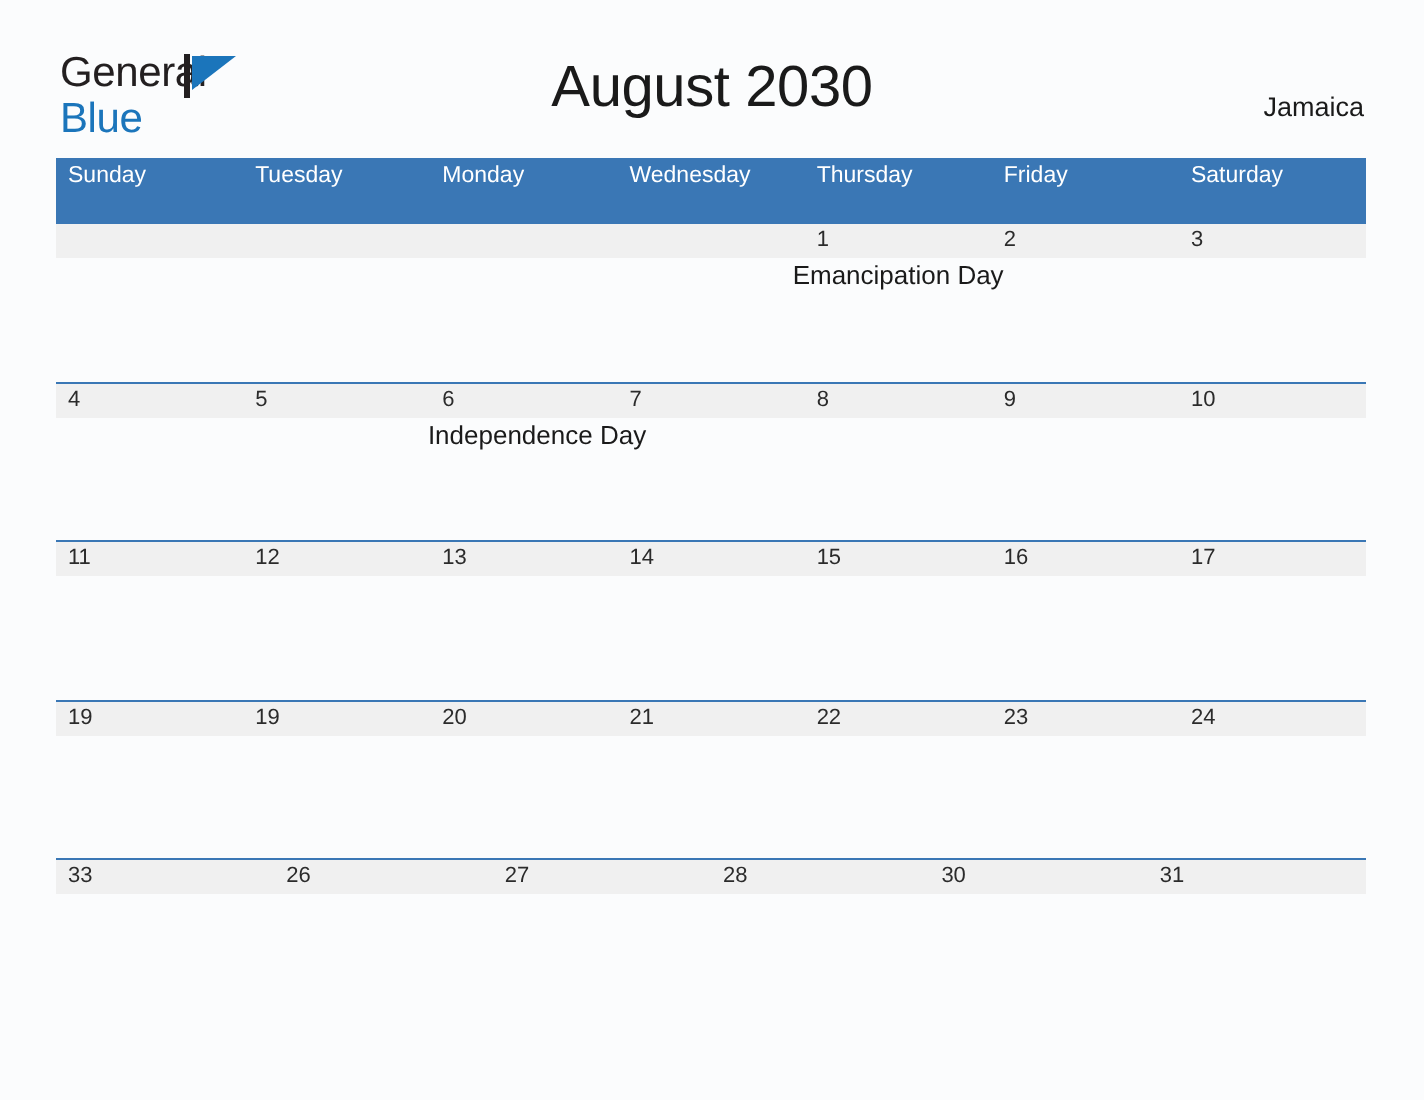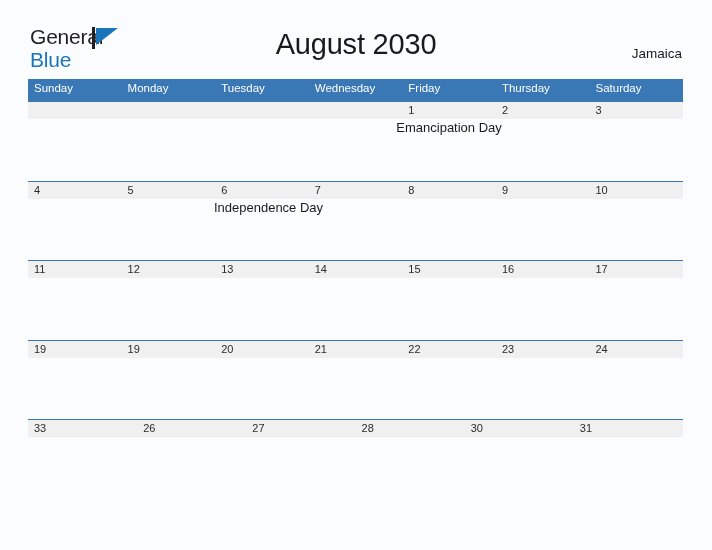--- a/index.html
+++ b/index.html
@@ -88,21 +88,21 @@
   .calendar {
     position: absolute;
     left: 28px;
     top: 79px;
     width: 655px;
   }
 
   .weekday-header {
     display: flex;
     background: #3a77b5;
-    height: 22px;
+    height: 32px;
   }
   .weekday-cell {
     flex: 1 1 0;
     color: #ffffff;
     font-size: 11.5px;
     line-height: 18px;
     padding-left: 6px;
     box-sizing: border-box;
     white-space: nowrap;
     overflow: hidden;
@@ -167,25 +167,25 @@
 
   <h1 class="month-title">August 2030</h1>
 
   <div class="country-label">Jamaica</div>
 
 </div>
 
 <div class="calendar">
   <div class="weekday-header">
       <div class="weekday-cell">Sunday</div>
+      <div class="weekday-cell">Tuesday</div>
       <div class="weekday-cell">Monday</div>
-      <div class="weekday-cell">Tuesday</div>
       <div class="weekday-cell">Wednesday</div>
+      <div class="weekday-cell">Thursday</div>
       <div class="weekday-cell">Friday</div>
-      <div class="weekday-cell">Thursday</div>
       <div class="weekday-cell">Saturday</div>
     </div>
   <div>
       <div class="week-row">
         <div class="date-band">
           <div class="date-cell empty"></div>
           <div class="date-cell empty"></div>
           <div class="date-cell empty"></div>
           <div class="date-cell empty"></div>
           <div class="date-cell">1</div>

